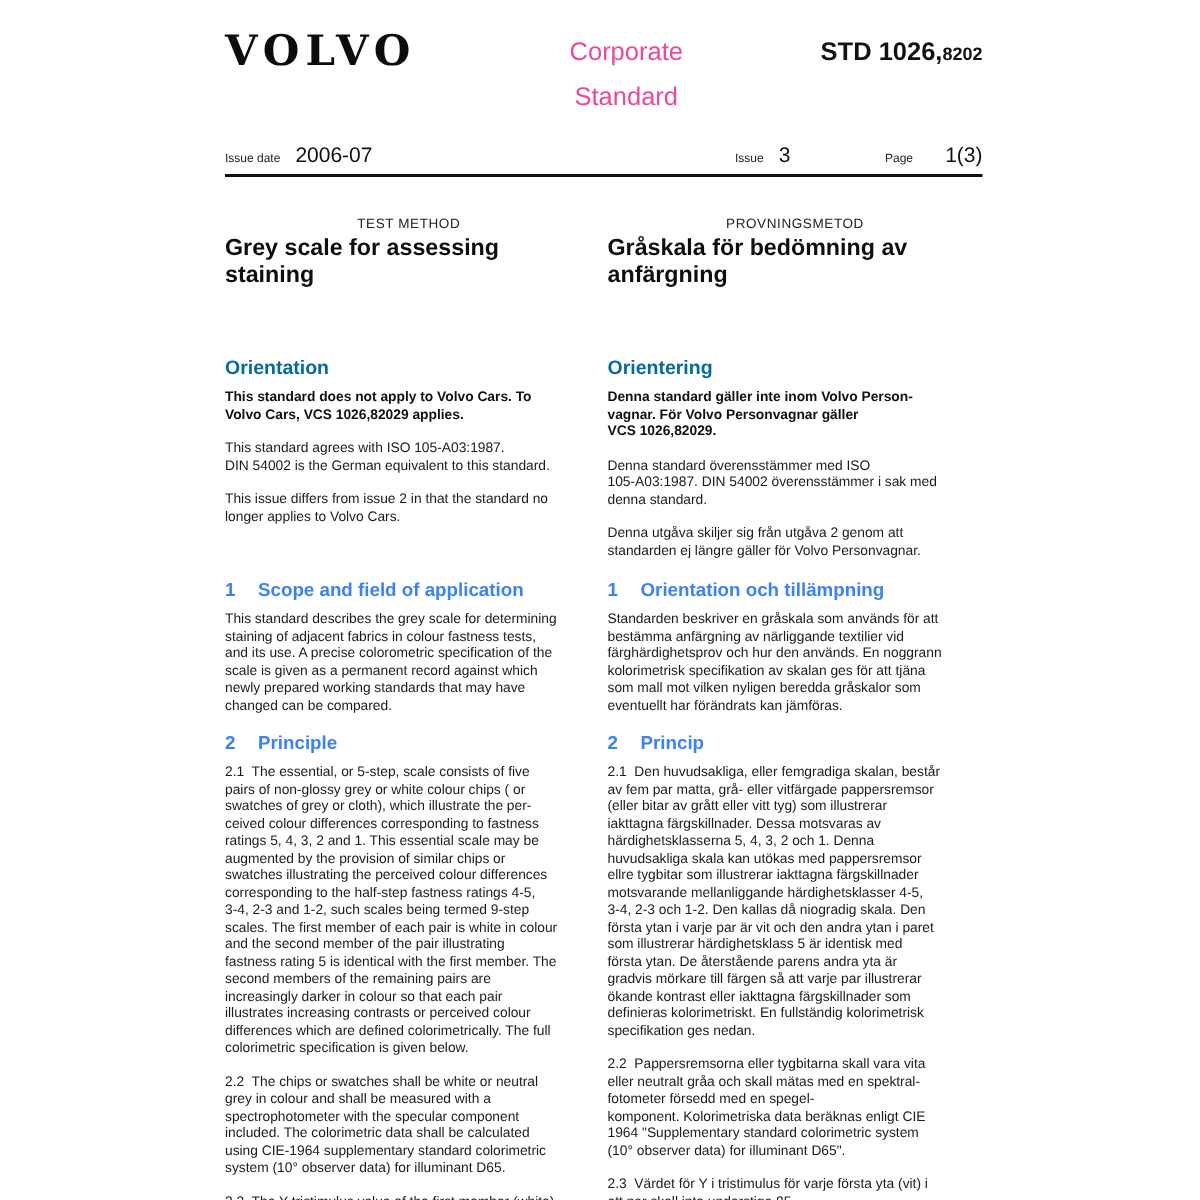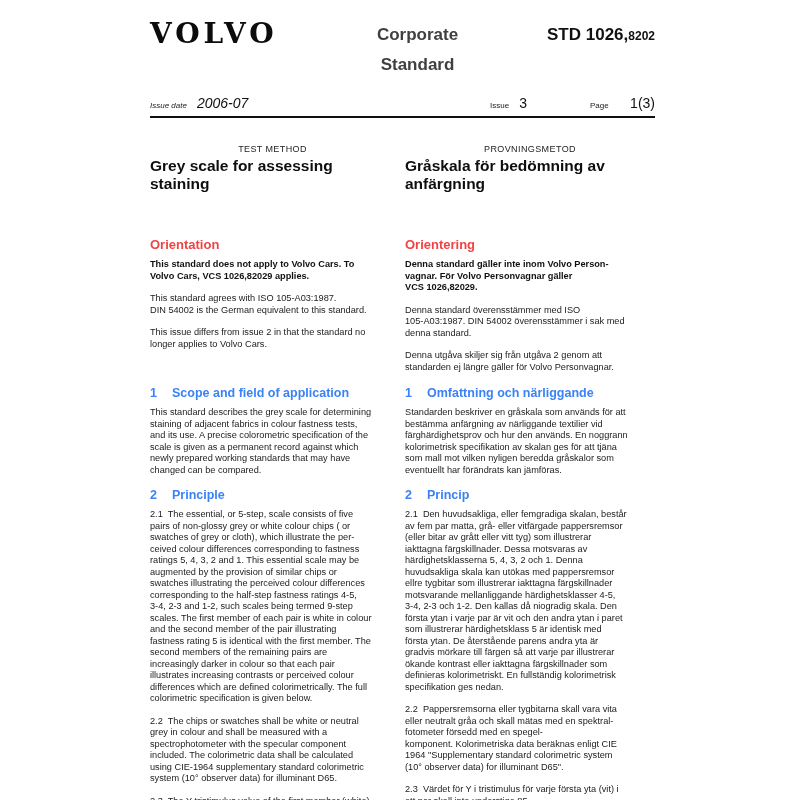--- a/index.html
+++ b/index.html
@@ -8,42 +8,42 @@
     font-family:"Liberation Sans", sans-serif;color:#1b1b1b;
     overflow:hidden;
   }
   .page{position:absolute;left:150px;top:20px;width:505px;}
   
   .brand-row{display:flex;align-items:flex-start;gap:24px;}
   .logo{
     font-family:"DejaVu Serif", serif;font-weight:bold;font-size:28px;
     letter-spacing:4px;line-height:28px;color:#0c0c0c;width:180px;
   }
-  .corp{font-weight:bold;font-size:17px;line-height:30px;flex:1;text-align:center;color:#404040;}
+  .corp{font-weight:normal;font-size:17px;line-height:30px;flex:1;text-align:center;color:#ec4899;}
   .std{font-weight:bold;font-size:17px;line-height:30px;text-align:right;width:150px;white-space:nowrap;color:#111;}
   .std .suffix{font-size:12px;}
   .meta-row{display:flex;margin-top:15px;align-items:baseline;font-size:10px;}
   .meta-item{display:flex;align-items:baseline;}
   .meta-item .lbl{font-size:8px;color:#222;margin-right:10px;}
   .meta-item .val{font-size:14px;color:#111;}
-  .mi-1{width:340px;font-style:italic;}
+  .mi-1{width:340px;}
   .mi-2{width:100px;}
   .mi-3{flex:1;justify-content:space-between;}
   .rule{height:2px;background:#101010;margin-top:5px;}
   
   main{display:block;margin-top:26px;}
   .row{display:flex;}
   .cell-l{width:245px;margin-right:10px;}
   .cell-r{width:250px;}
   .row-title{margin-bottom:44px;}
   .row-orient{margin-bottom:13px;}
   .row-s1{margin-bottom:12px;}
   .kicker{font-size:9px;letter-spacing:0.4px;color:#222;margin-bottom:3px;text-align:center;}
   .doc-title{font-size:15.5px;font-weight:bold;line-height:18px;color:#0e0e0e;white-space:pre-wrap;}
-  h3.sec{font-size:13px;font-weight:bold;margin:0 0 7px 0;color:#ef4444;}
+  h3.sec{font-size:13px;font-weight:bold;margin:0 0 7px 0;color:#0369a1;}
   h3.numsec{font-size:12.5px;font-weight:bold;margin:0 0 7px 0;color:#3b82f6;}
   h3.numsec .num{display:inline-block;width:22px;}
   .para{font-size:9.2px;line-height:11.5px;margin:0 0 11px 0;white-space:pre-wrap;color:#1b1b1b;}
   .para.lead{font-weight:bold;color:#111;}
   .para:last-child{margin-bottom:0;}
 </style>
 </head>
 <body>
 
 <div class="page">
@@ -113,21 +113,21 @@
       <div class="cell-l">
         <h3 class="numsec"><span class="num">1</span><span>Scope and field of application</span></h3>
         <p class="para">This standard describes the grey scale for determining
 staining of adjacent fabrics in colour fastness tests,
 and its use. A precise colorometric specification of the
 scale is given as a permanent record against which
 newly prepared working standards that may have
 changed can be compared.</p>
       </div>
       <div class="cell-r">
-        <h3 class="numsec"><span class="num">1</span><span>Omfattning och närliggande</span></h3>
+        <h3 class="numsec"><span class="num">1</span><span>Orientation och tillämpning</span></h3>
         <p class="para">Standarden beskriver en gråskala som används för att
 bestämma anfärgning av närliggande textilier vid
 färghärdighetsprov och hur den används. En noggrann
 kolorimetrisk specifikation av skalan ges för att tjäna
 som mall mot vilken nyligen beredda gråskalor som
 eventuellt har förändrats kan jämföras.</p>
       </div>
     </div>
 
     <div class="row row-s2">

